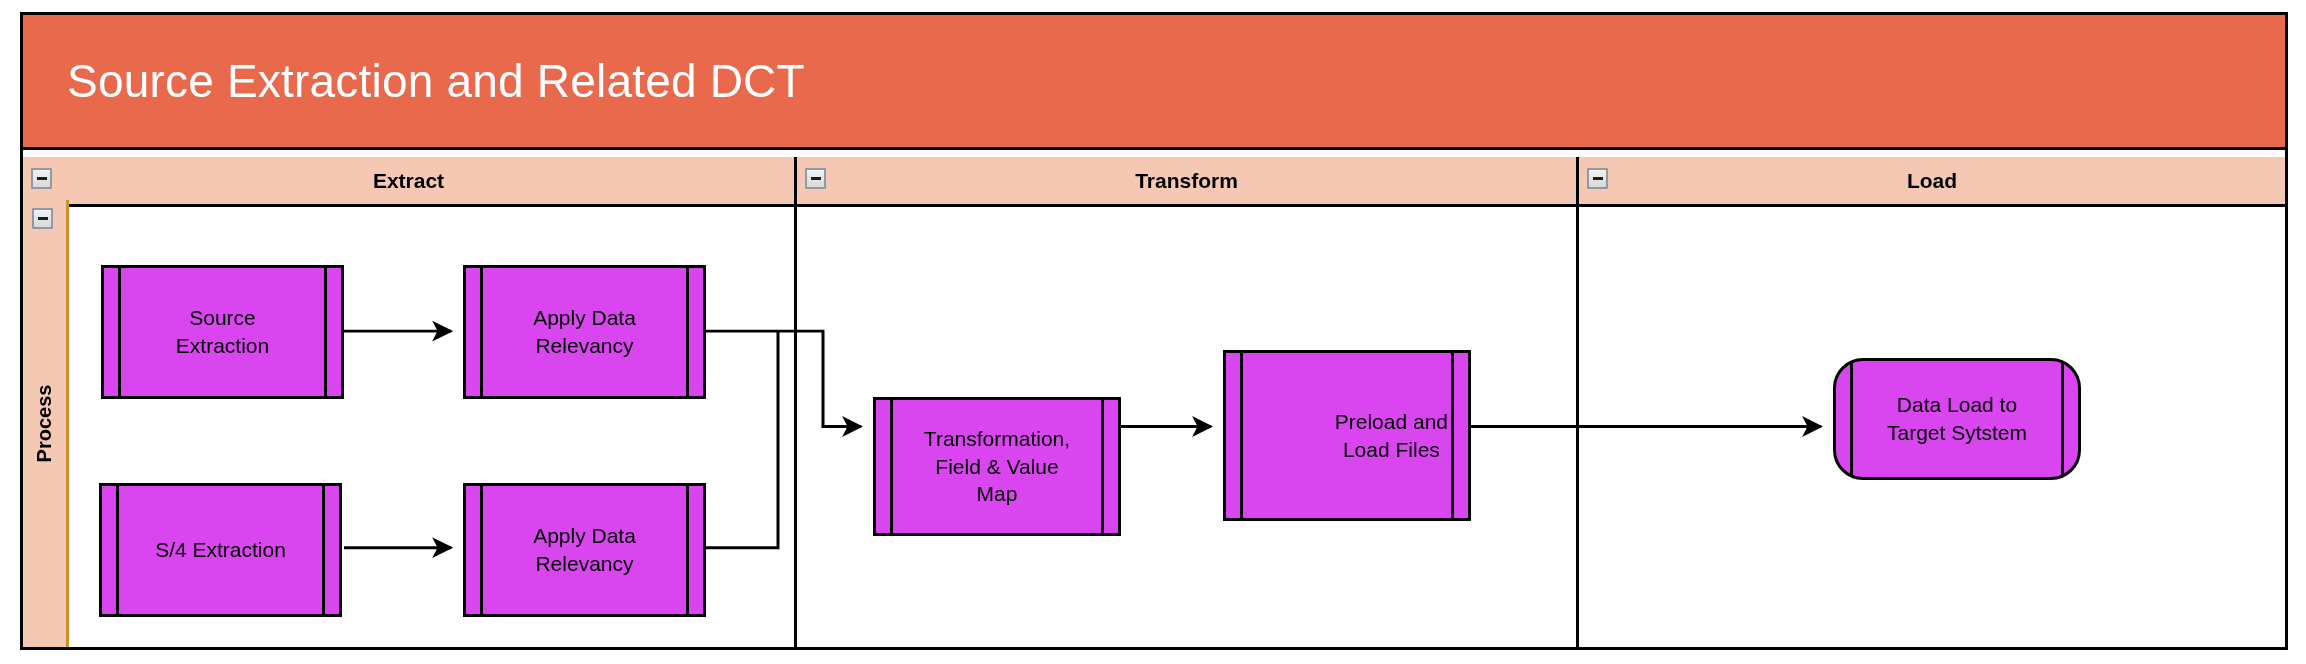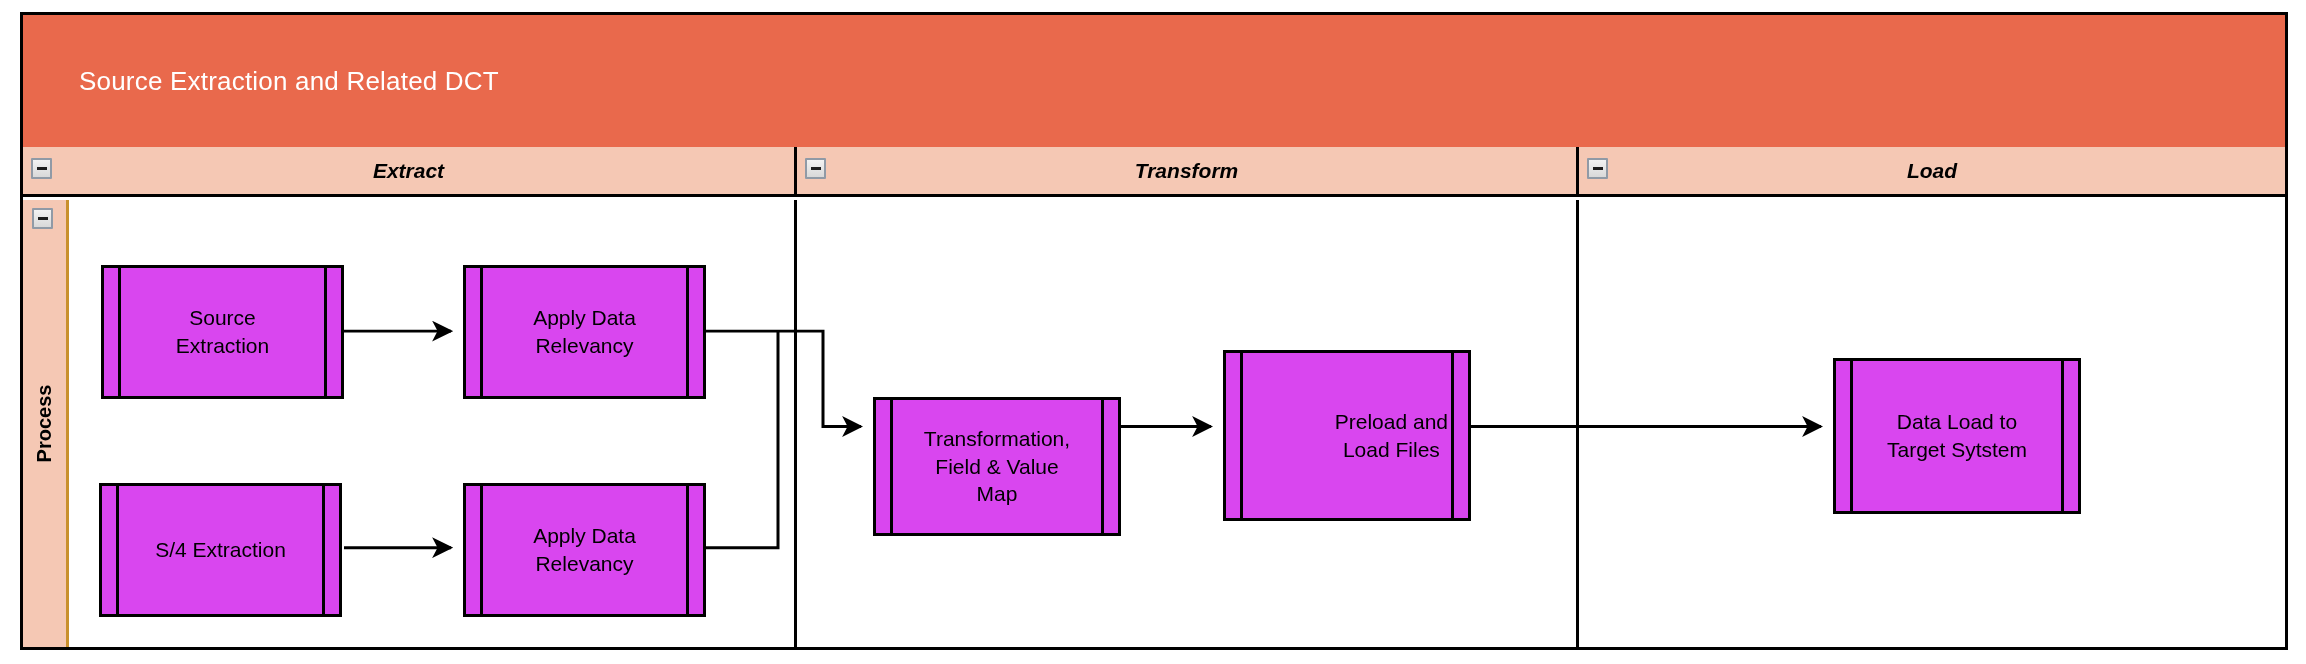--- a/index.html
+++ b/index.html
@@ -36,37 +36,36 @@
     width: 100%;
     height: 135px;
     background: #e9694c;
     box-sizing: border-box;
     border-bottom: 3px solid #000000;
     display: flex;
     align-items: center;
   }
   .pool-title-text {
     color: #ffffff;
-    font-size: 26px;
+    font-size: 46px;
     font-weight: normal;
     letter-spacing: 0.2px;
-    padding-left: 56px;
+    padding-left: 44px;
     white-space: nowrap;
   }
 
   
   .phase-band {
     position: absolute;
     left: 0;
-    top: 132px;
+    top: 142px;
     width: 100%;
     height: 50px;
     box-sizing: border-box;
     border-bottom: 3px solid #000000;
-    font-style: italic;
   }
   .phase-cell {
     position: absolute;
     top: 0;
     height: 100%;
     background: #f5c8b4;
     box-sizing: border-box;
     display: flex;
     align-items: center;
     justify-content: center;
@@ -286,20 +285,20 @@
         <span class="node-label">Transformation,
 Field &amp; Value
 Map</span>
       </div>
 
       <div class="node" style="left:1200px; top:150px; width:248px; height:171px;justify-content:flex-end;">
         <span class="node-label">Preload and
 Load Files</span>
       </div>
 
-      <div class="node" style="left:1810px; top:158px; width:248px; height:156px;">
+      <div class="node" style="left:1810px; top:158px; width:248px; height:122px;border-radius:30px;">
         <span class="node-label">Data Load to
 Target Sytstem</span>
       </div>
 
     </div>
   </div>
 </div>
 
 </body></html>

